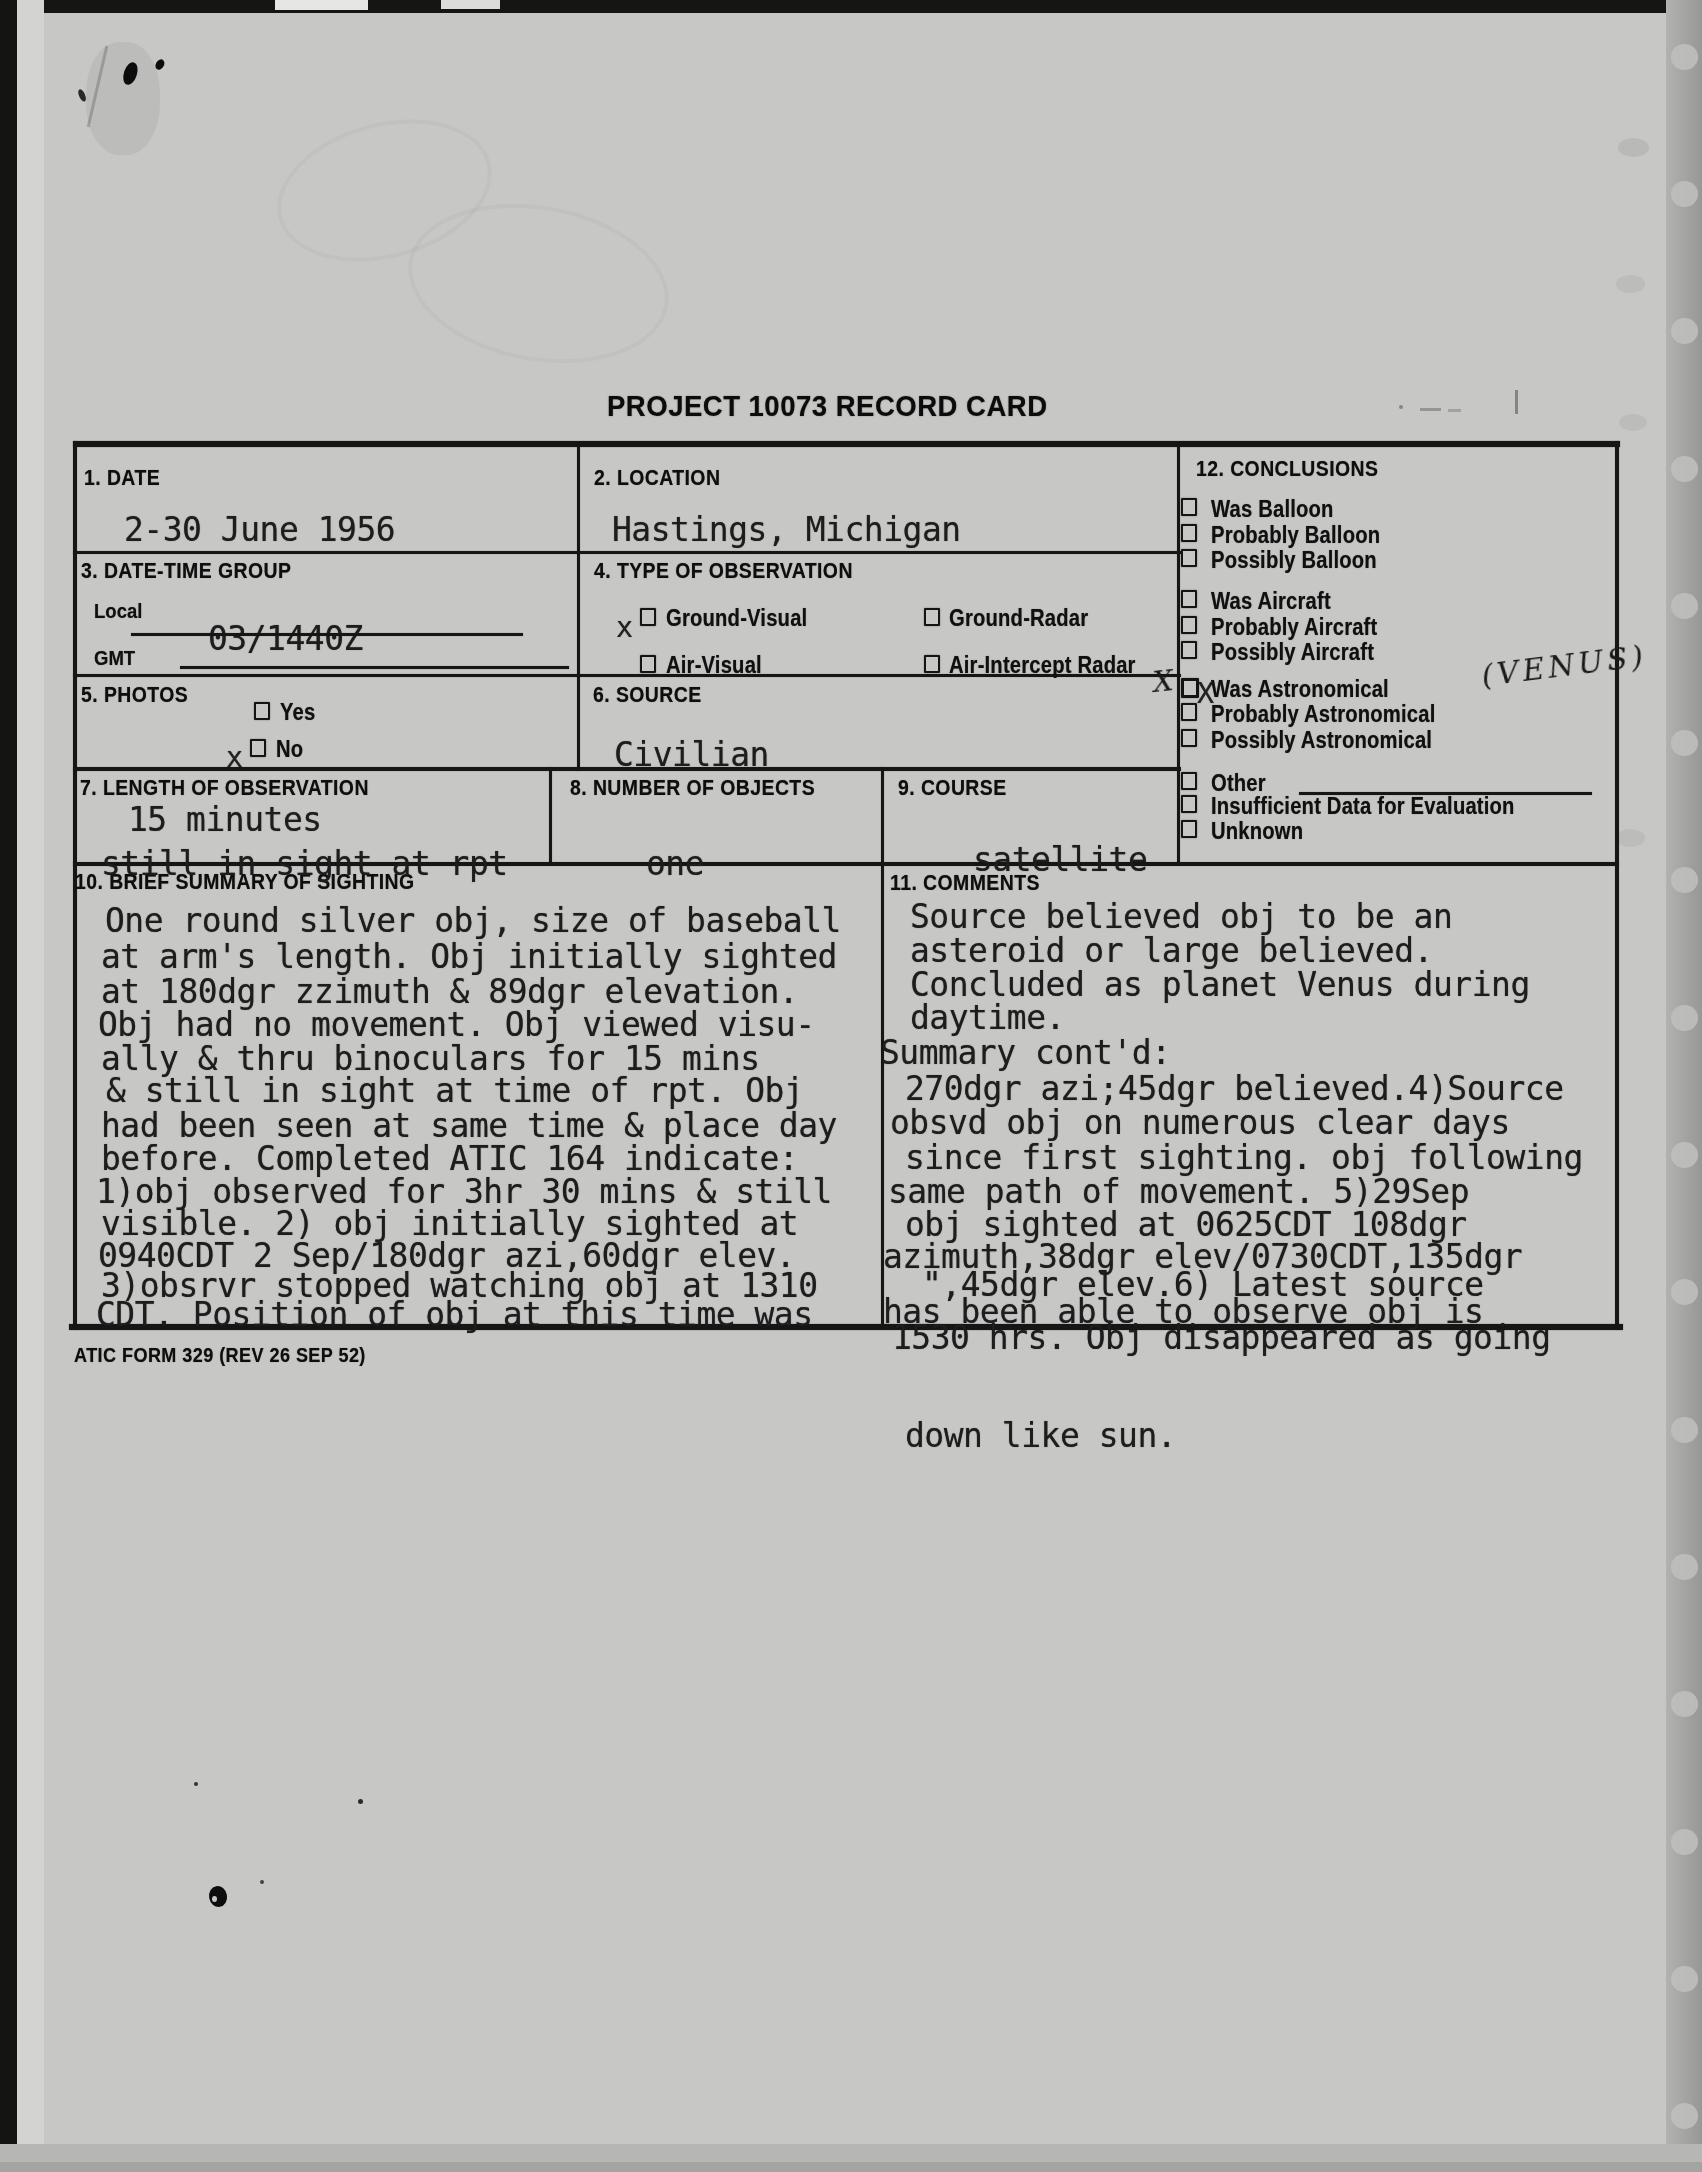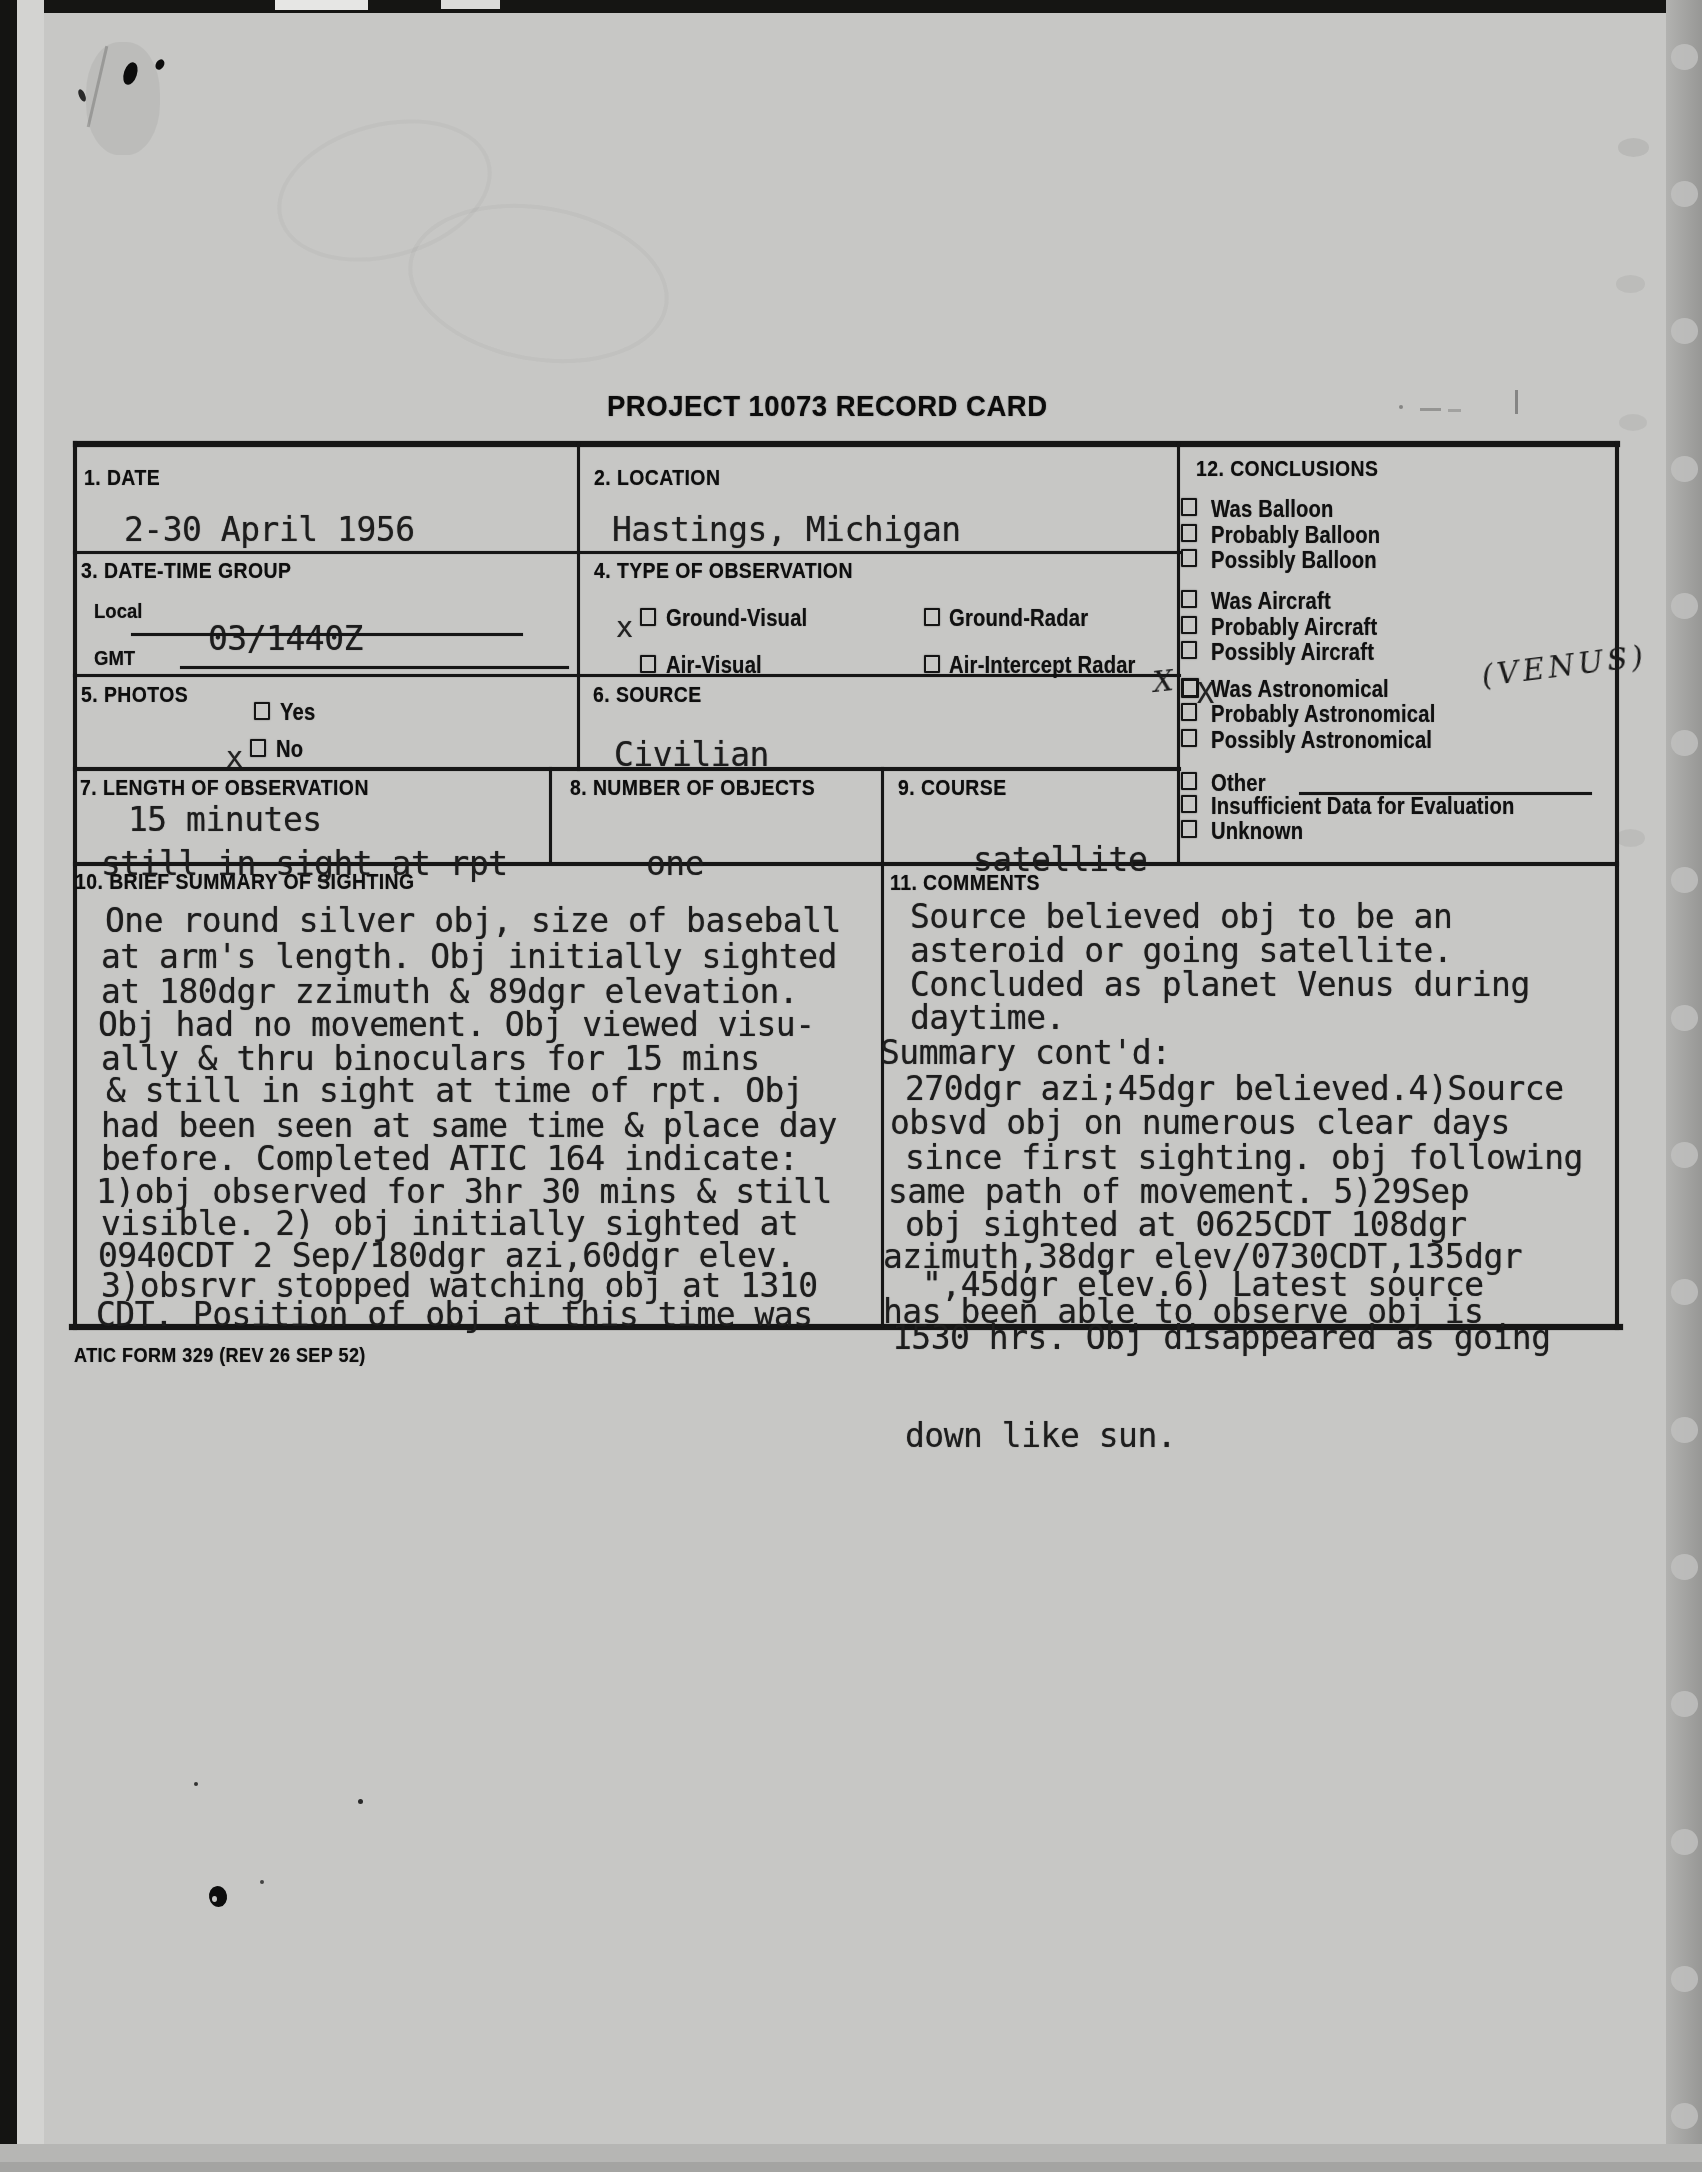--- a/index.html
+++ b/index.html
@@ -111,21 +111,21 @@
   <div class="hdr" style="left:81px;top:558px;">3. DATE-TIME GROUP</div>
   <div class="hdr" style="left:594px;top:558px;">4. TYPE OF OBSERVATION</div>
   <div class="hdr" style="left:81px;top:682px;">5. PHOTOS</div>
   <div class="hdr" style="left:593px;top:682px;">6. SOURCE</div>
   <div class="hdr" style="left:80px;top:775px;">7. LENGTH OF OBSERVATION</div>
   <div class="hdr" style="left:570px;top:775px;">8. NUMBER OF OBJECTS</div>
   <div class="hdr" style="left:898px;top:775px;">9. COURSE</div>
   <div class="hdr" style="left:75px;top:869px;">10. BRIEF SUMMARY OF SIGHTING</div>
   <div class="hdr" style="left:890px;top:870px;">11. COMMENTS</div>
 
-  <div class="typed" style="left:124px;top:510px;">2-30 April 1956</div>
+  <div class="typed" style="left:124px;top:510px;">2-30 June 1956</div>
   <div class="typed" style="left:612px;top:510px;">Hastings, Michigan</div>
   <div class="typed" style="left:208px;top:619px;">03/1440Z</div>
   <div class="typed" style="left:614px;top:735px;">Civilian</div>
   <div class="typed" style="left:646px;top:844px;">one</div>
   <div class="typed" style="left:973px;top:840px;">satellite</div>
 
   <div class="slabel" style="left:94px;top:599px;">Local</div>
   <div class="hrule" style="left:131px;top:633px;width:392px;height:2.9px;"></div>
   <div class="slabel" style="left:94px;top:646px;">GMT</div>
   <div class="hrule" style="left:180px;top:666px;width:389px;height:2.9px;"></div>
@@ -162,21 +162,21 @@
       <div class="typed" style="left: 101px; top: 1106px;">had been seen at same time &amp; place day</div>
       <div class="typed" style="left: 101px; top: 1139px;">before. Completed ATIC 164 indicate:</div>
       <div class="typed" style="left: 96px; top: 1172px;">1)obj observed for 3hr 30 mins &amp; still</div>
       <div class="typed" style="left: 101px; top: 1204px; text-align: center;">visible. 2) obj initially sighted at</div>
       <div class="typed" style="left: 98px; top: 1236px;">0940CDT 2 Sep/180dgr azi,60dgr elev.</div>
       <div class="typed" style="left: 101px; top: 1266px;">3)obsrvr stopped watching obj at 1310</div>
       <div class="typed" style="left: 96px; top: 1295px;">CDT. Position of obj at this time was</div>
     </div>
   <div id="comments-lines">
       <div class="typed" style="left: 910px; top: 897px;">Source believed obj to be an</div>
-      <div class="typed" style="left: 910px; top: 931px;">asteroid or going satellite.</div>
+      <div class="typed" style="left: 910px; top: 931px;">asteroid or large believed.</div>
       <div class="typed" style="left: 910px; top: 965px;">Concluded as planet Venus during</div>
       <div class="typed" style="left: 910px; top: 998px;">daytime.</div>
       <div class="typed" style="left: 880px; top: 1033px;">Summary cont'd:</div>
       <div class="typed" style="left: 905px; top: 1069px;">270dgr azi;45dgr believed.4)Source</div>
       <div class="typed" style="left: 890px; top: 1103px;">obsvd obj on numerous clear days</div>
       <div class="typed" style="left: 905px; top: 1138px;">since first sighting. obj following</div>
       <div class="typed" style="left: 888px; top: 1172px;">same path of movement. 5)29Sep</div>
       <div class="typed" style="left: 905px; top: 1205px;">obj sighted at 0625CDT 108dgr</div>
       <div class="typed" style="left: 883px; top: 1237px;">azimuth,38dgr elev/0730CDT,135dgr</div>
       <div class="typed" style="left: 922px; top: 1265px;">",45dgr elev.6) Latest source</div>

